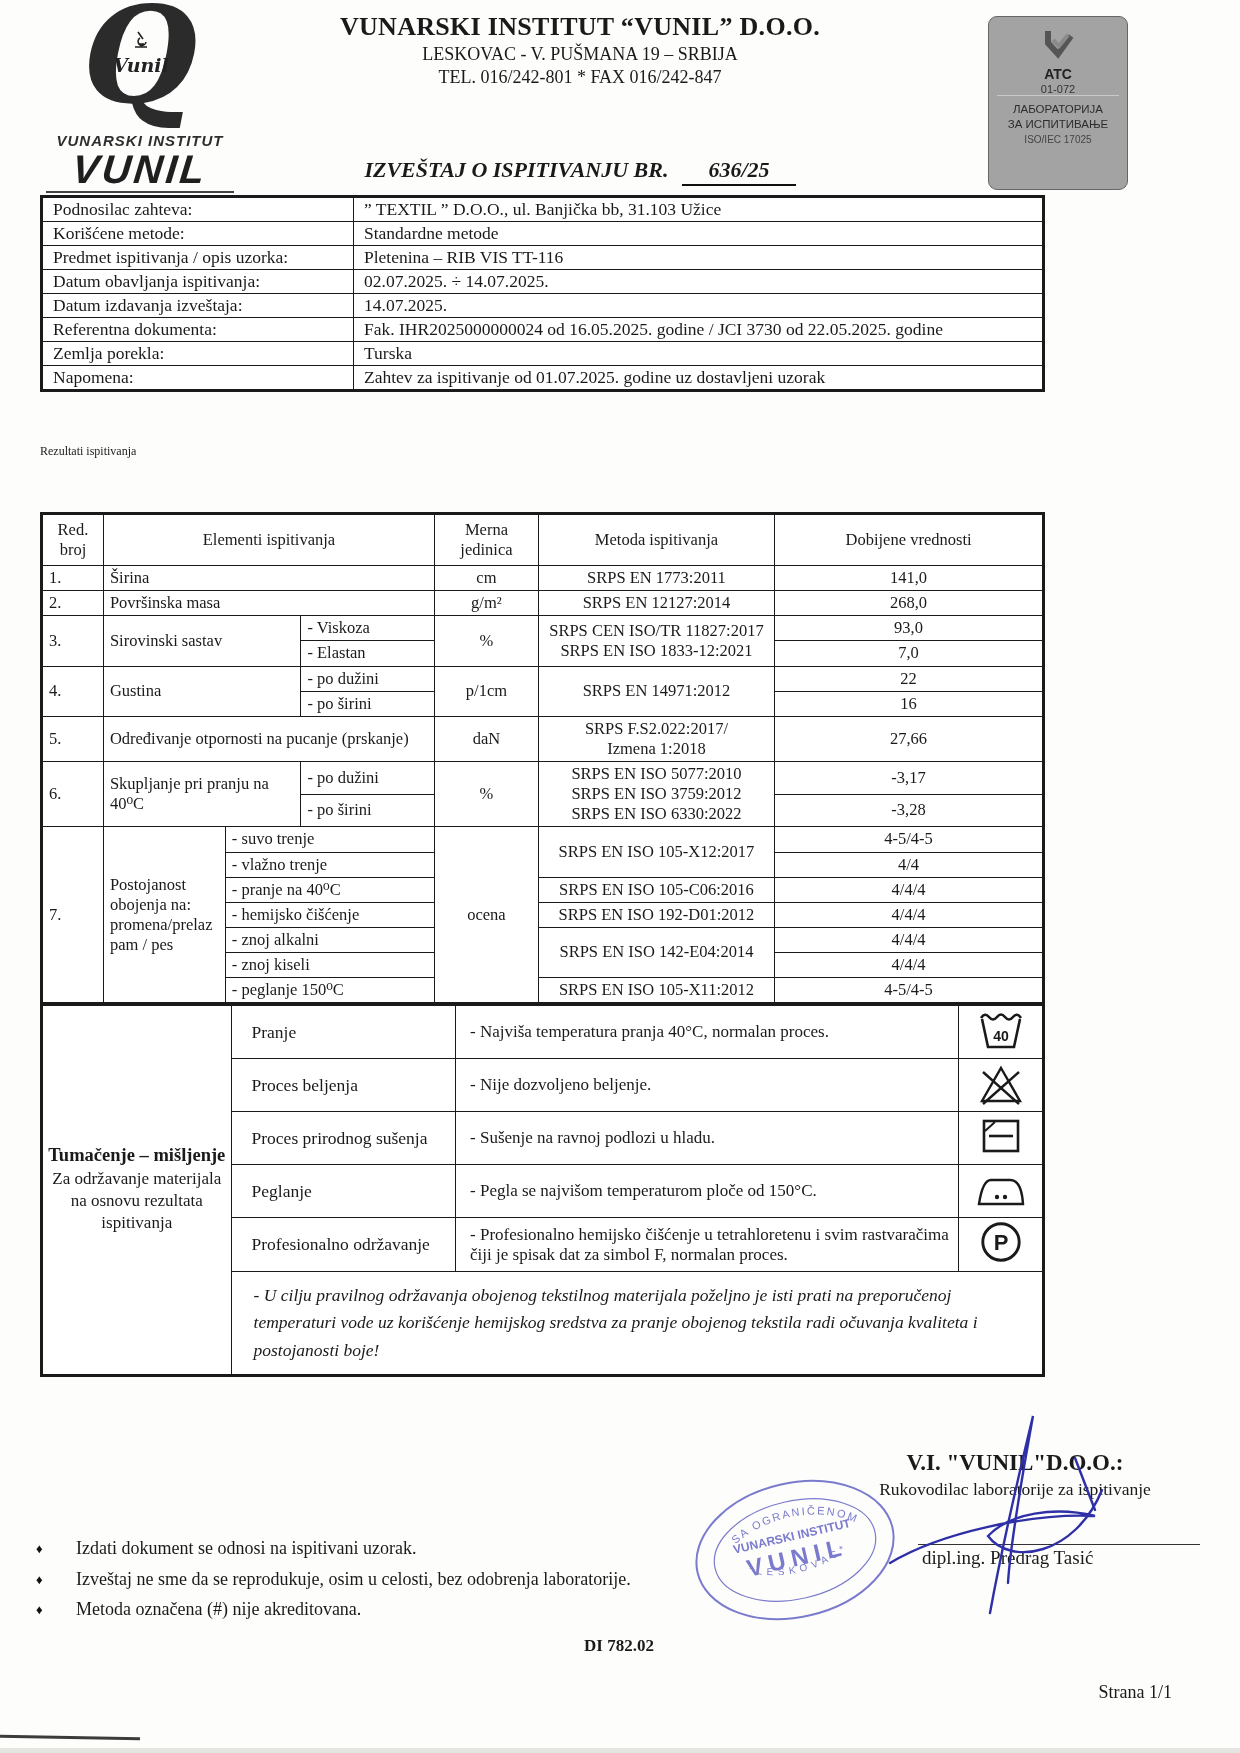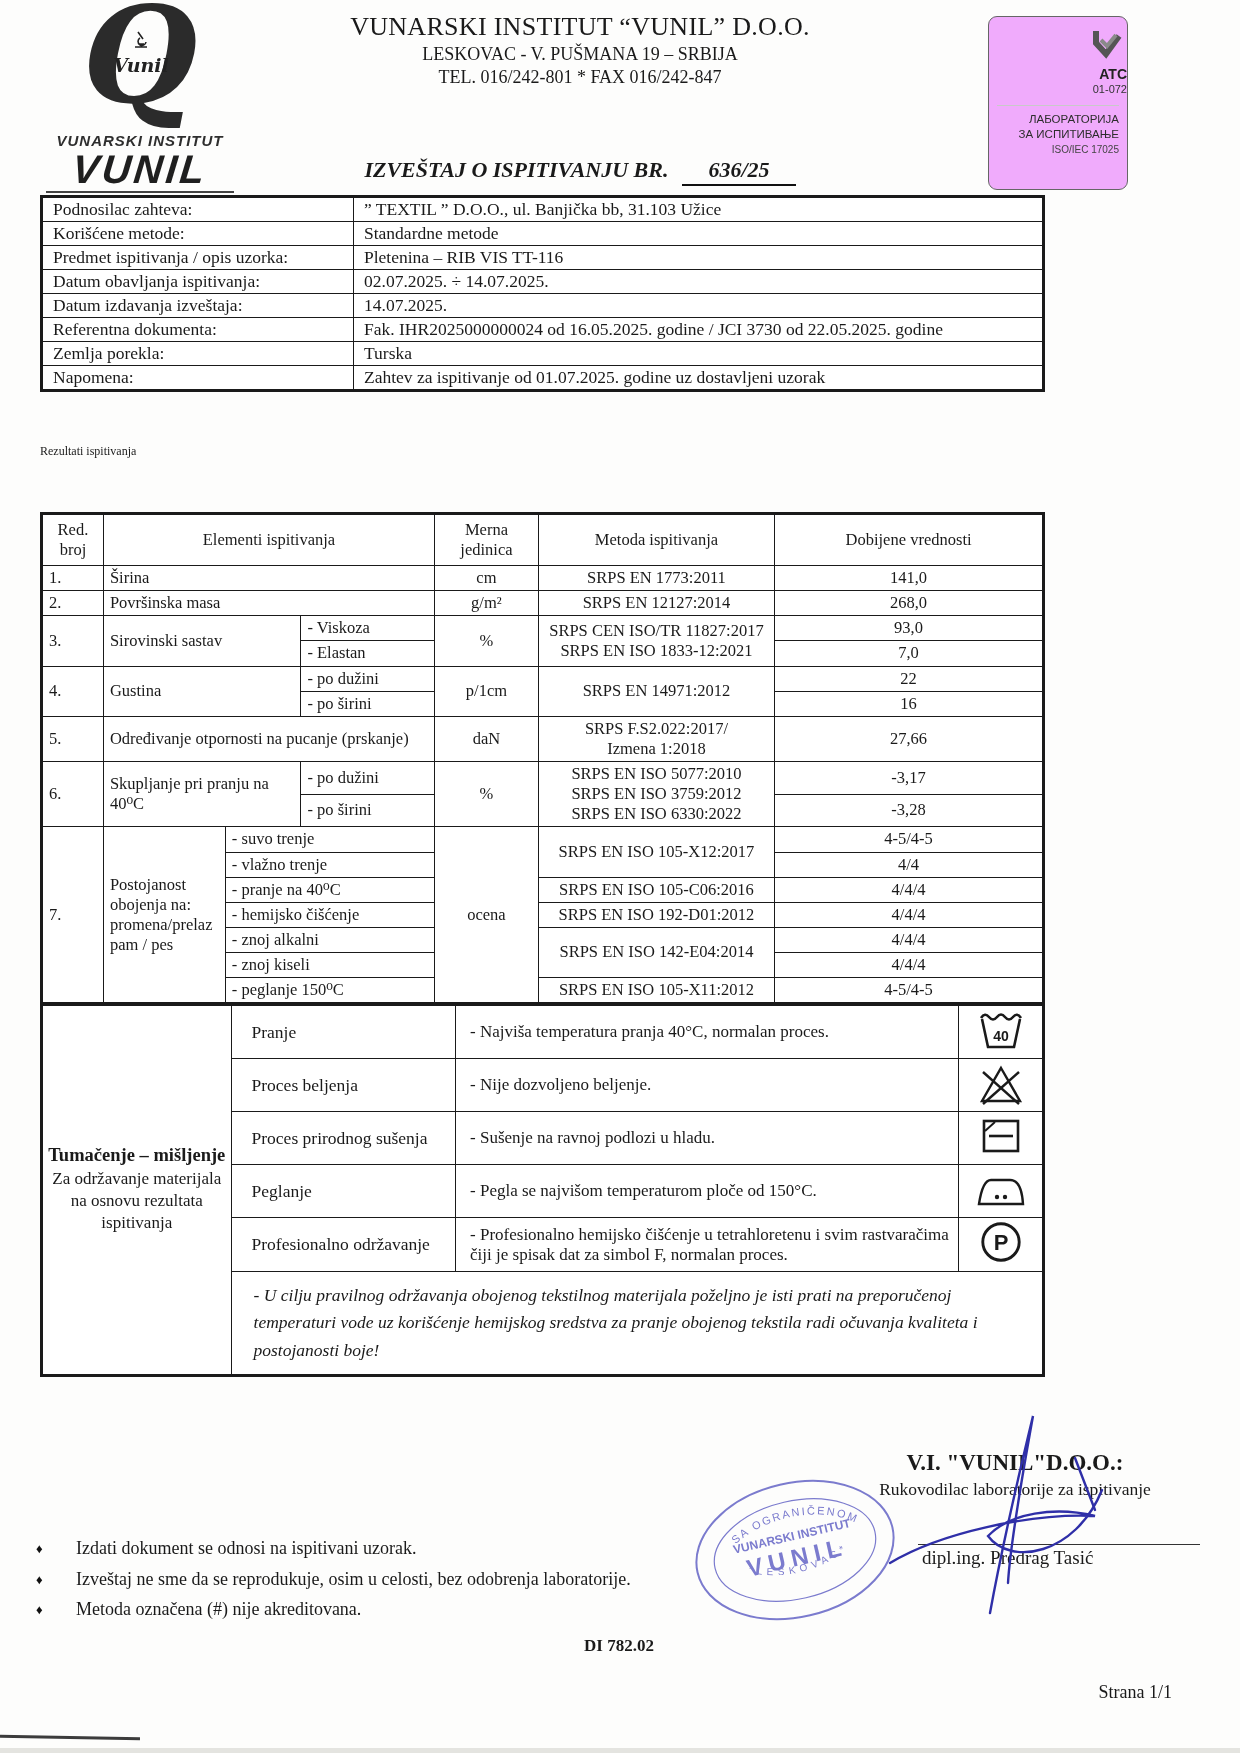--- a/index.html
+++ b/index.html
@@ -11,32 +11,32 @@
   .logo-block{position:absolute;left:46px;top:4px;width:188px;text-align:center;}
   .q-wrap{position:relative;width:188px;height:118px;}
   .q-letter{font-family:"DejaVu Serif",serif;font-style:italic;font-weight:bold;font-size:132px;line-height:104px;color:#2b2b2b;}
   .q-inner{position:absolute;left:58px;top:26px;width:74px;text-align:center;}
   .q-vunil{font-family:"DejaVu Serif",serif;font-style:italic;font-weight:bold;font-size:19px;color:#222;}
   .inst-line{margin-top:10px;font-family:"Liberation Sans",sans-serif;font-style:italic;font-weight:bold;font-size:15px;letter-spacing:1px;color:#2e2e2e;}
   .brand{font-family:"Liberation Sans",sans-serif;font-style:italic;font-weight:bold;font-size:40px;line-height:40px;letter-spacing:3px;color:#1f1f1f;transform:skewX(-6deg);}
   .logo-addr{margin-top:2px;border-top:2px solid #444;padding-top:2px;font-family:"Liberation Sans",sans-serif;font-style:italic;font-weight:bold;font-size:10.5px;color:#333;}
 
   .header-center{position:absolute;left:255px;top:12px;width:650px;text-align:center;}
-  .org-name{font-size:26px;font-weight:normal;letter-spacing:0.3px;}
+  .org-name{font-size:26px;font-weight:bold;letter-spacing:0.3px;}
   .lab-line{font-size:19px;font-weight:bold;margin-top:3px;}
   .addr-line{font-size:18px;margin-top:2px;}
   .phone-line{font-size:18px;margin-top:2px;}
   .report-title{position:absolute;left:240px;top:157px;width:680px;text-align:center;font-size:22px;font-weight:bold;font-style:italic;}
   .report-number{display:inline-block;border-bottom:2.5px solid #111;padding:0 26px 1px 26px;margin-left:14px;}
 
-  .badge{position:absolute;left:988px;top:16px;width:138px;height:172px;border:1.5px solid #666;border-radius:9px;text-align:right;font-family:"Liberation Sans","DejaVu Sans",sans-serif;background:#f0abfc;}
+  .badge{position:absolute;left:988px;top:16px;width:138px;height:172px;border:1.5px solid #666;border-radius:9px;text-align:center;font-family:"Liberation Sans","DejaVu Sans",sans-serif;background:#a3a3a3;}
   .badge-atc{margin-top:10px;}
   .badge-name{font-size:14px;font-weight:bold;color:#222;margin-top:1px;}
   .badge-code{font-size:11px;color:#333;margin-top:1px;}
-  .badge-bottom{margin:10px 8px 0 8px;border-top:1px solid #c9c9c9;padding-top:6px;font-size:11.5px;line-height:1.3;color:#2d2d2d;}
+  .badge-bottom{margin:0 8px 0 8px;border-top:1px solid #c9c9c9;padding-top:6px;font-size:11.5px;line-height:1.3;color:#2d2d2d;}
   .badge-iso{font-size:10px;color:#444;margin-top:1px;}
 
   
   .info-table{position:absolute;left:40px;top:195px;width:1005px;border-collapse:collapse;font-size:17.5px;background:#fff;}
   .info-table td{border:1.5px solid #1a1a1a;padding:1px 10px;height:21px;line-height:1.15;}
   .info-table{border:3px solid #1a1a1a;}
   .info-label{width:290px;}
 
   
   .results-heading{position:absolute;left:40px;top:444px;font-size:12px;}

